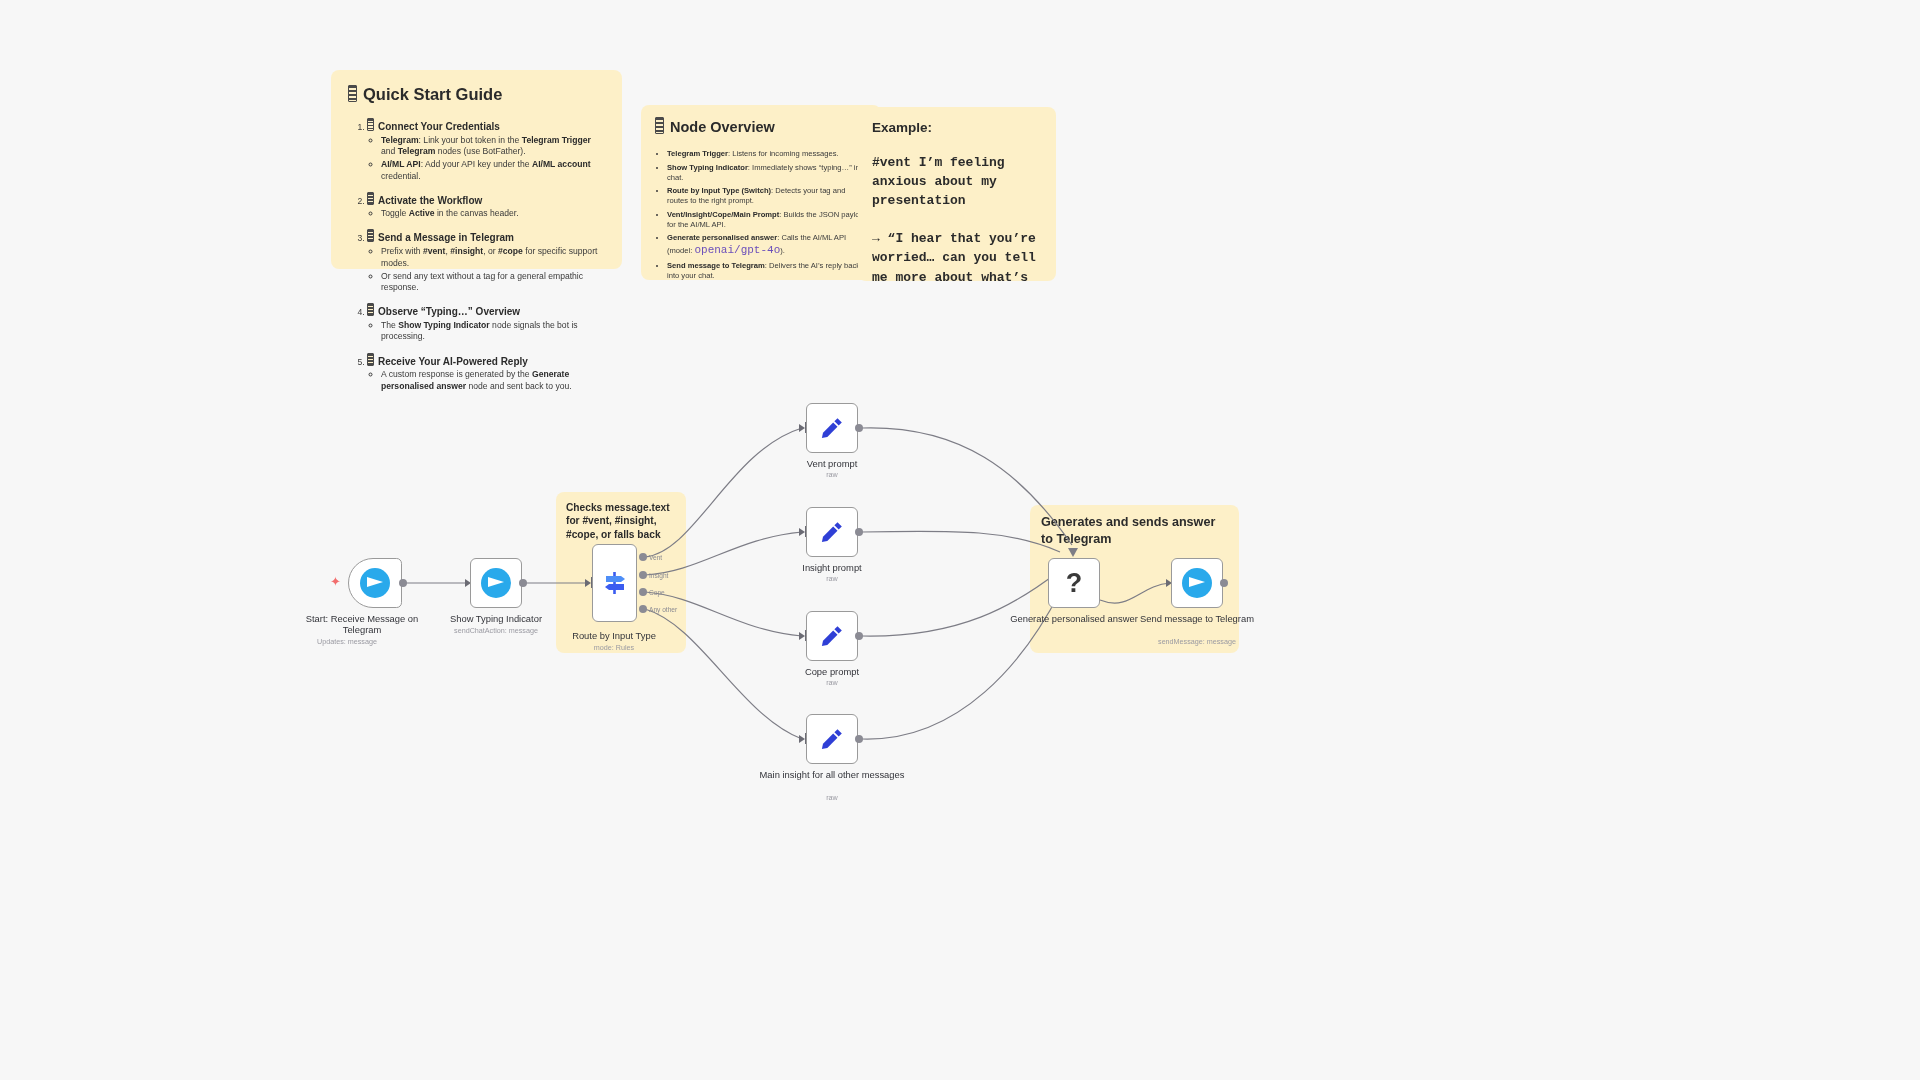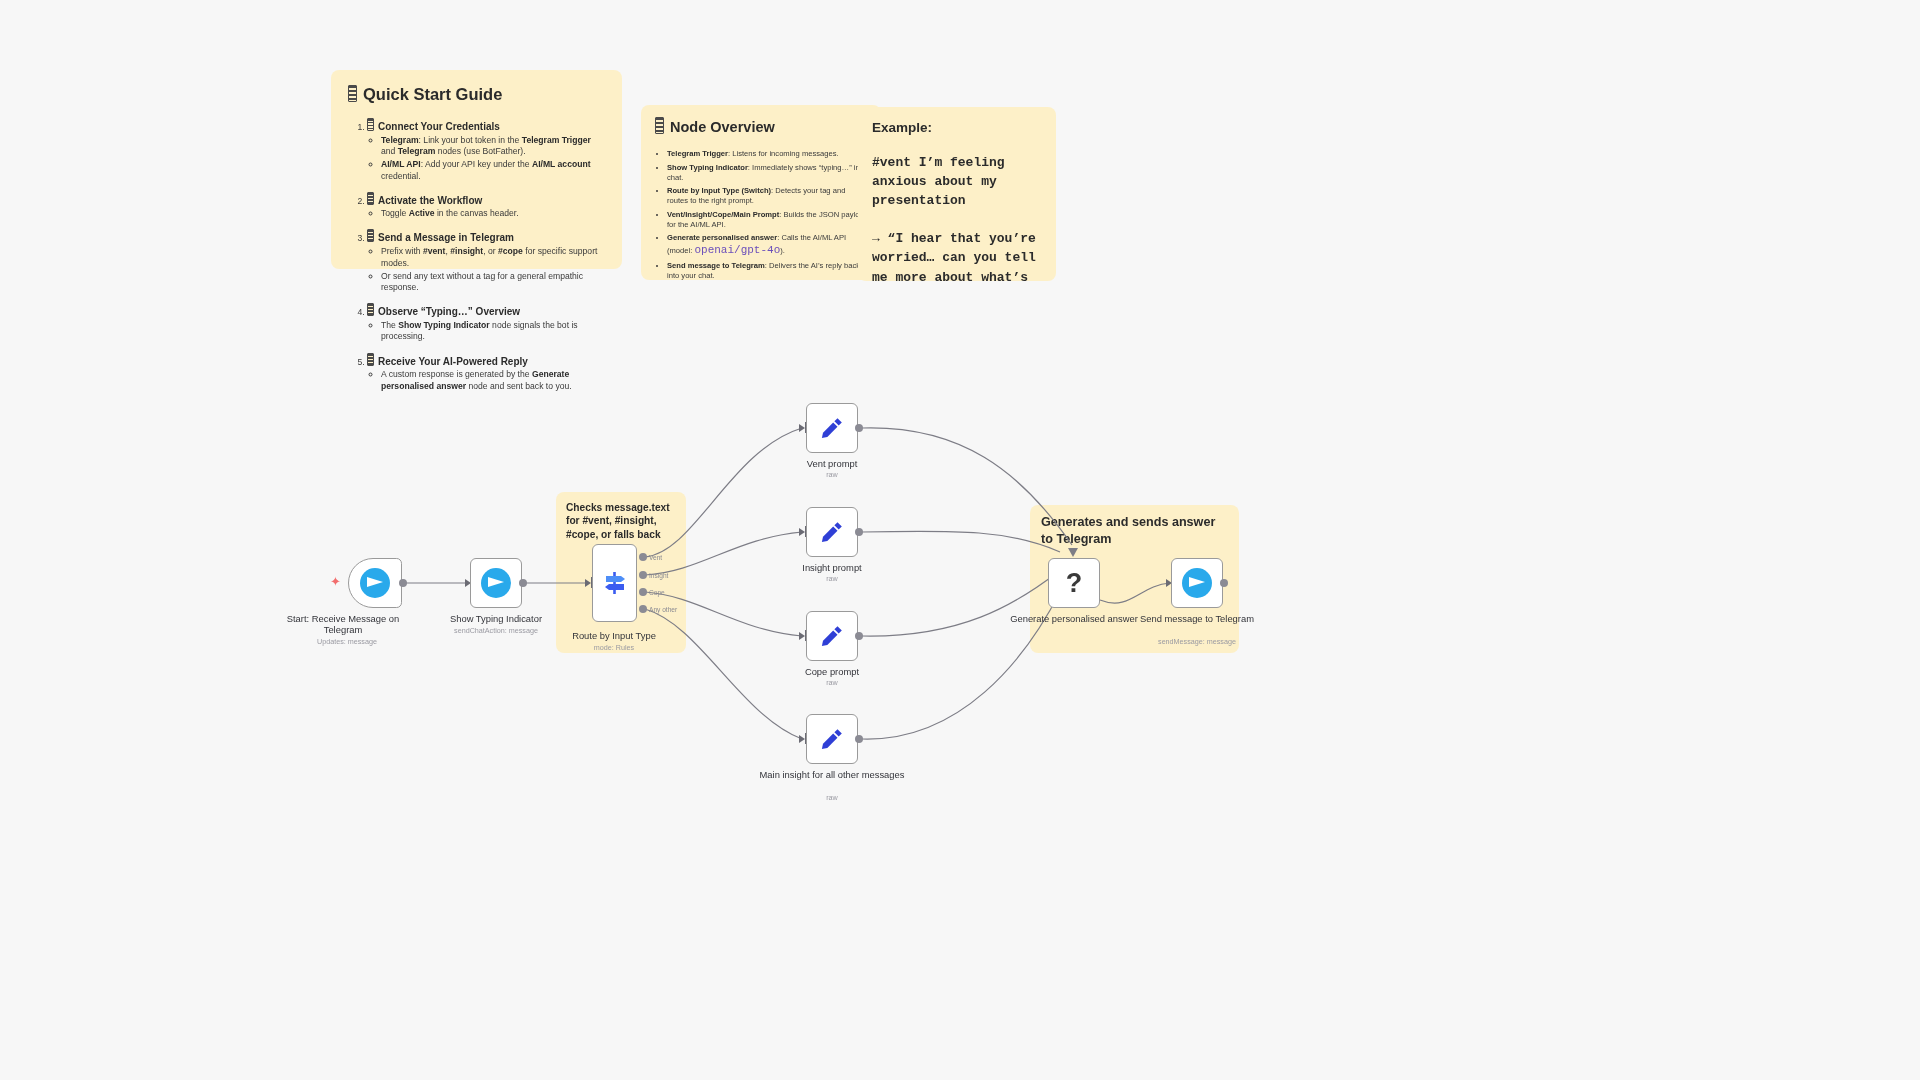--- a/index.html
+++ b/index.html
@@ -289,21 +289,21 @@
 
     <path d="M1100,600 C1130,612 1140,585 1170,583" stroke="#7d7d86" stroke-width="1.2" fill="none"></path>
   </svg>
 
   <div class="spark" style="left:330px; top:575px;">✦</div>
 
   <div class="node trigger" style="left:348px; top:558px; width:54px; height:50px;">
     <div class="tg-icon"></div>
   </div>
   <div class="port-out" style="left:399px; top:579px;"></div>
-  <div class="node-label" style="left:268px; top:613px;">Start: Receive Message on Telegram</div>
+  <div class="node-label" style="left:287px; top:613px;">Start: Receive Message on Telegram</div>
   <div class="node-sub" style="left:272px; top:637px;">Updates: message</div>
 
   <div class="port-in" style="left:465px; top:579px;"></div>
   <div class="port-in-bar" style="left:471px; top:577px;"></div>
   <div class="node" style="left:470px; top:558px; width:52px; height:50px;">
     <div class="tg-icon"></div>
   </div>
   <div class="port-out" style="left:519px; top:579px;"></div>
   <div class="node-label" style="left:421px; top:613px;">Show Typing Indicator</div>
   <div class="node-sub" style="left:421px; top:626px;">sendChatAction: message</div>

